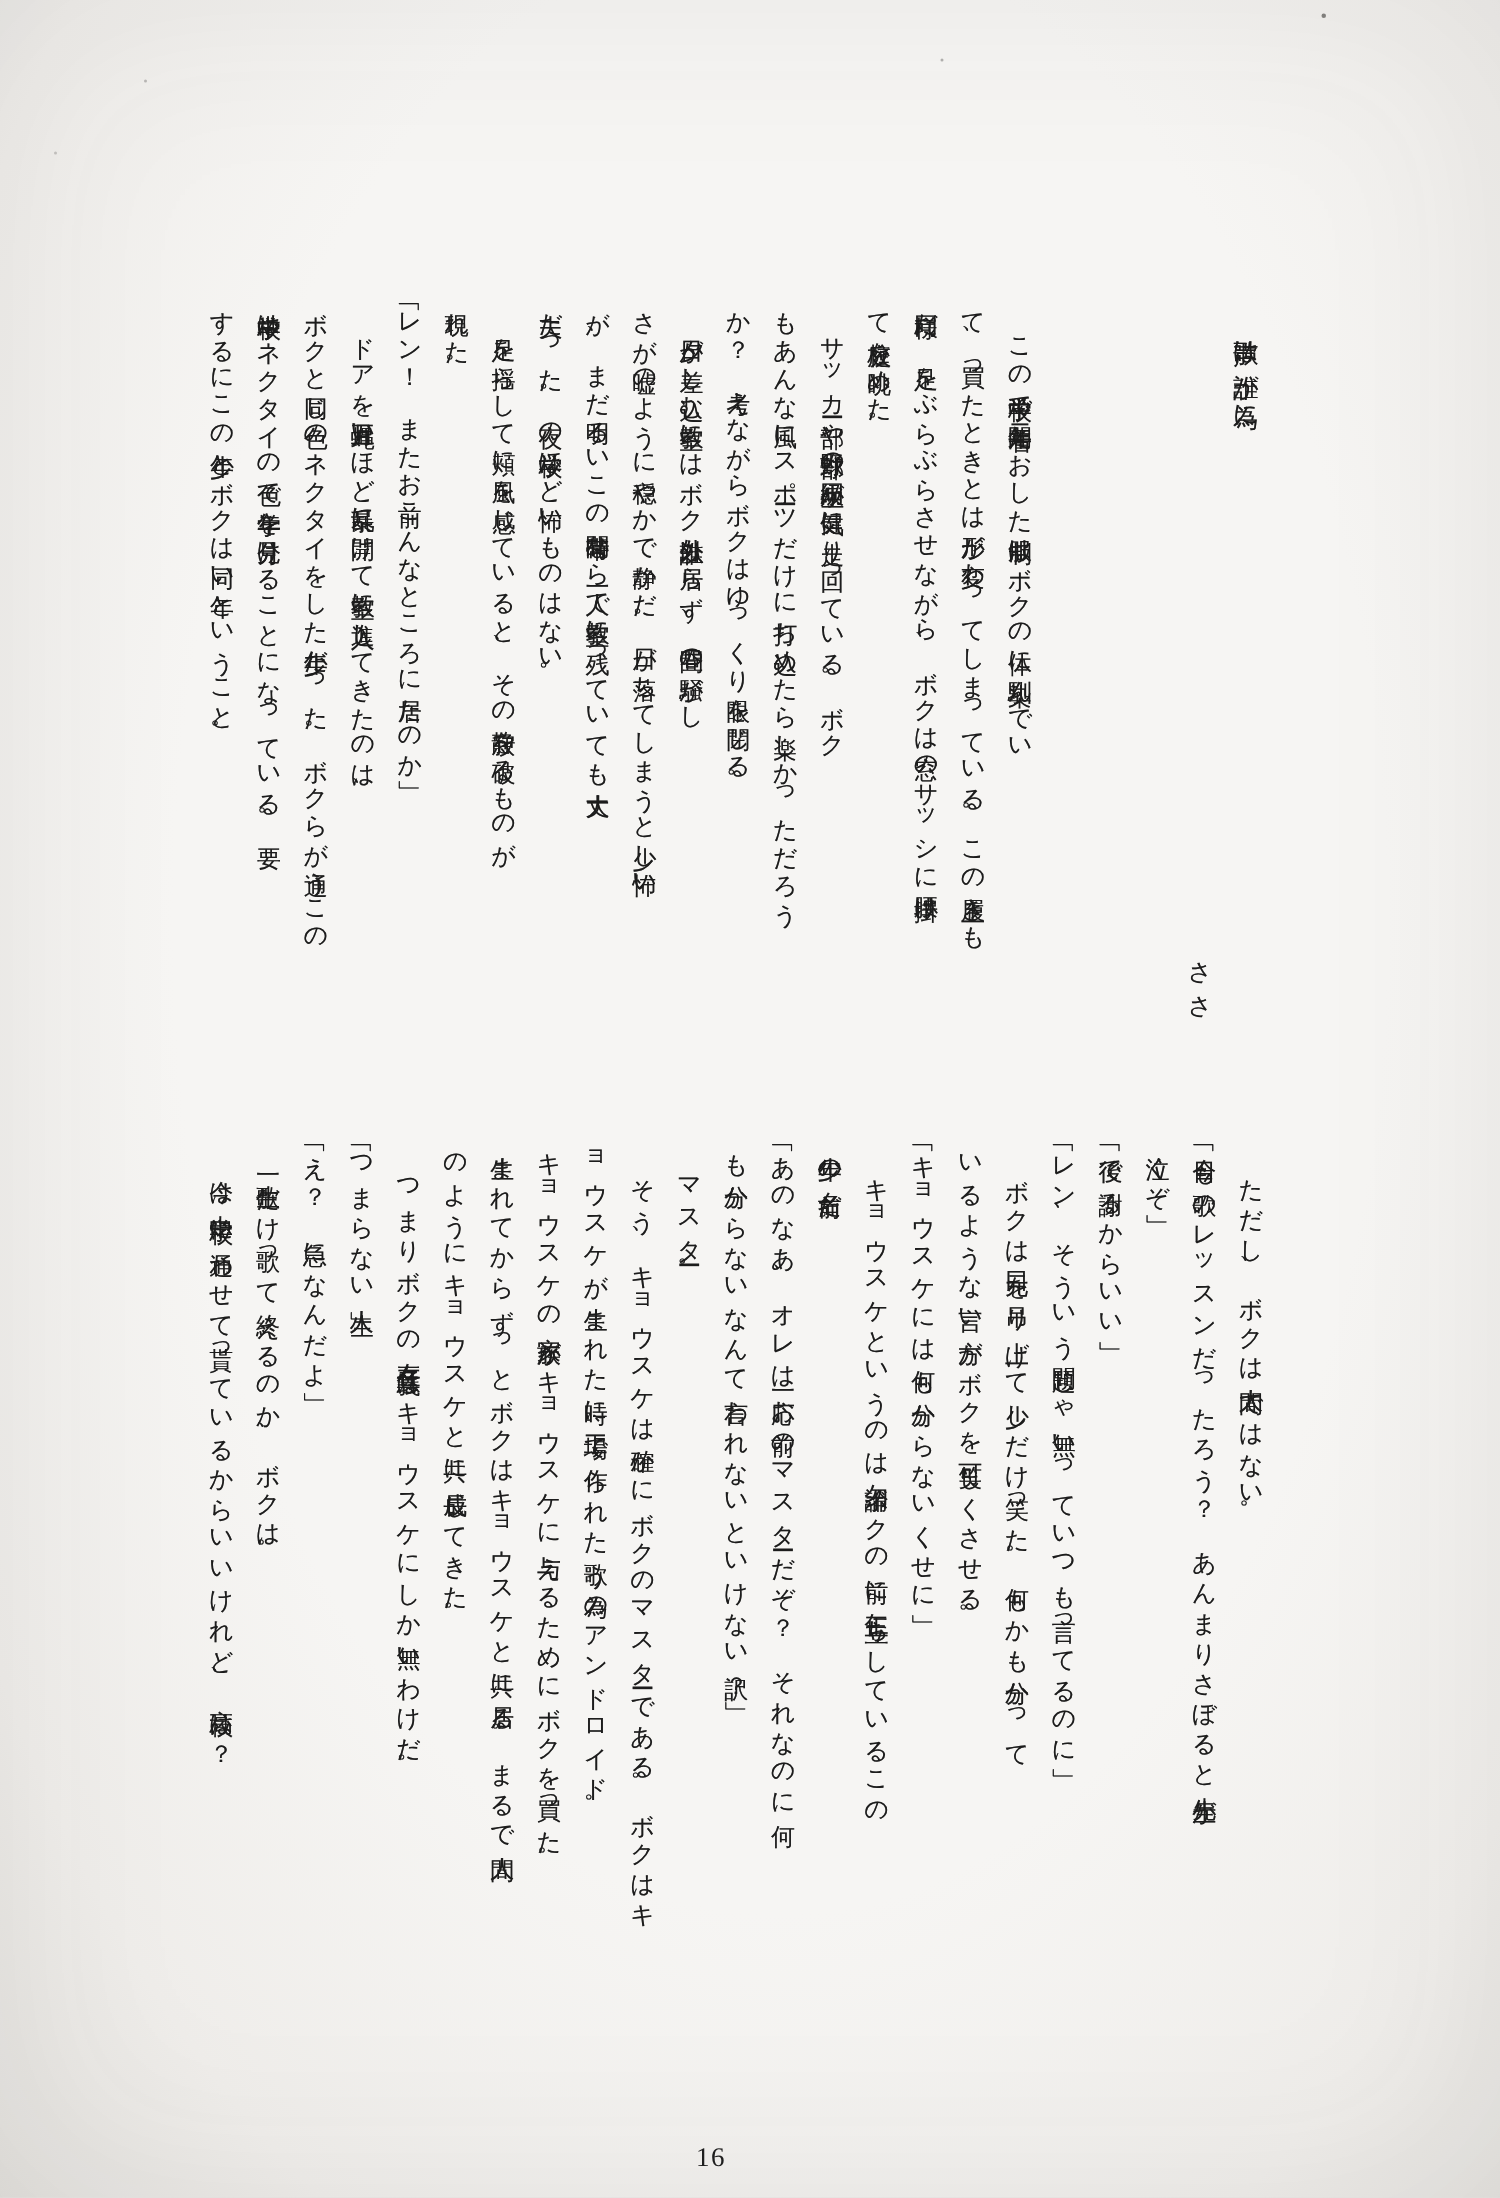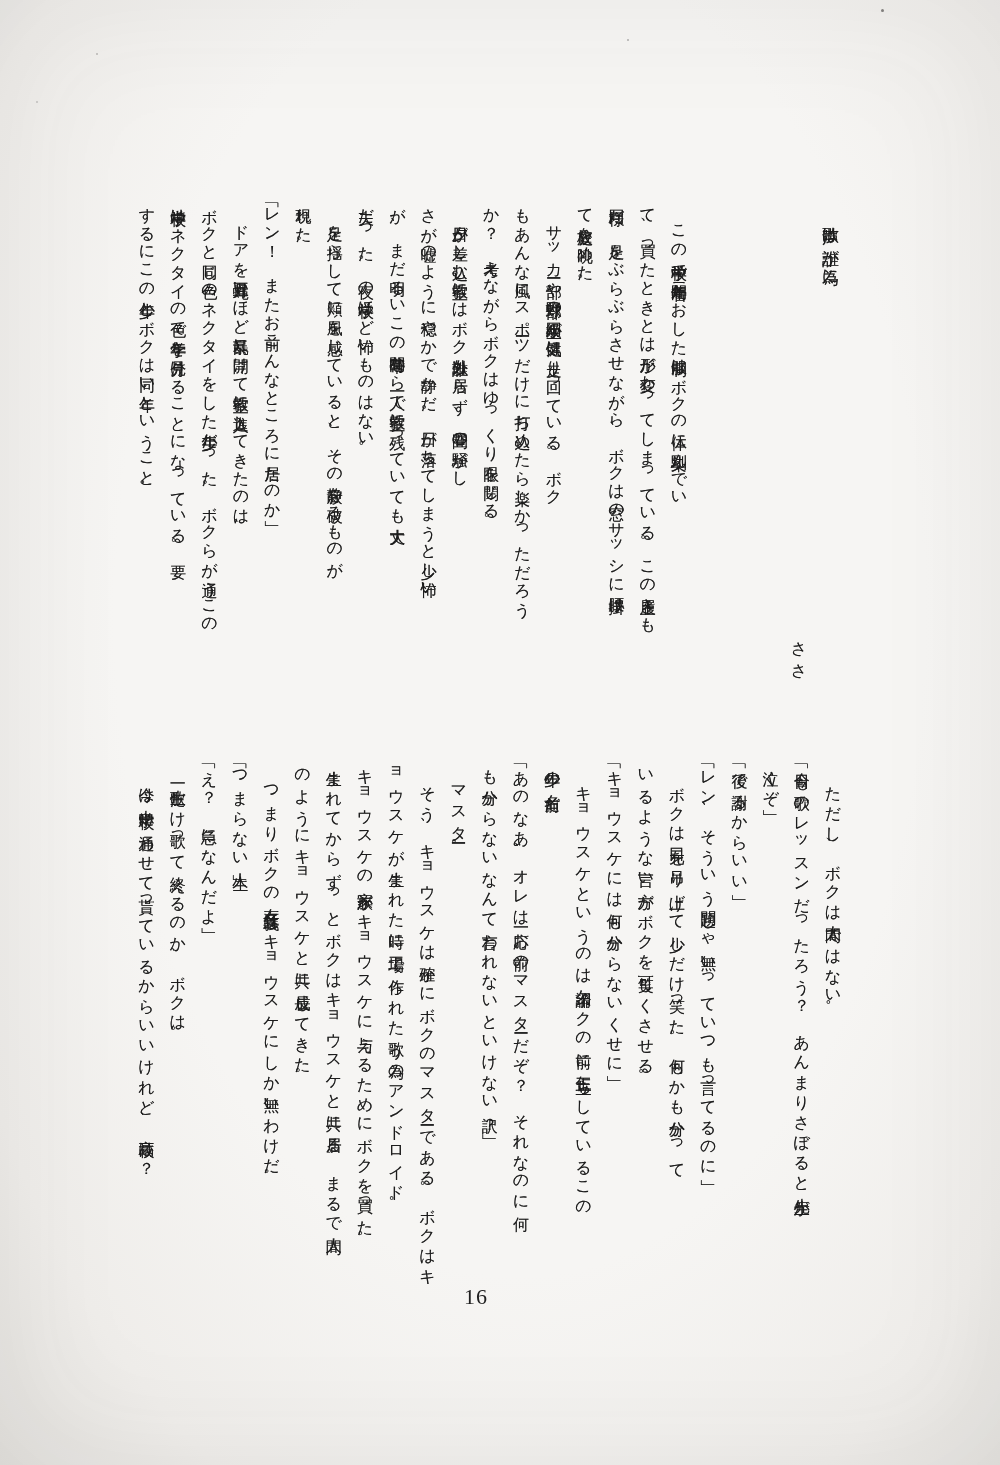--- a/index.html
+++ b/index.html
@@ -41,22 +41,22 @@
     letter-spacing:.4px;
     line-height:31.3px;
   }
   .band2-prose{
     top:758px;right:151px;height:523px;
     letter-spacing:1.9px;
     line-height:31.2px;
   }
   .page-number{
     position:absolute;
-    left:464px;top:1284px;
-    font-size:22px;
+    left:464px;top:1428px;
+    font-size:18px;
     letter-spacing:1px;
     color:#1f1f1f;
   }
   .speck{
     position:absolute;width:3px;height:3px;border-radius:50%;
     background:rgba(40,38,36,.55);
   }
   .speck.s1{left:881px;top:9px;}
   .speck.s2{left:627px;top:39px;width:2px;height:2px;opacity:.6;}
   .speck.s3{left:96px;top:53px;width:2px;height:2px;opacity:.5;}

